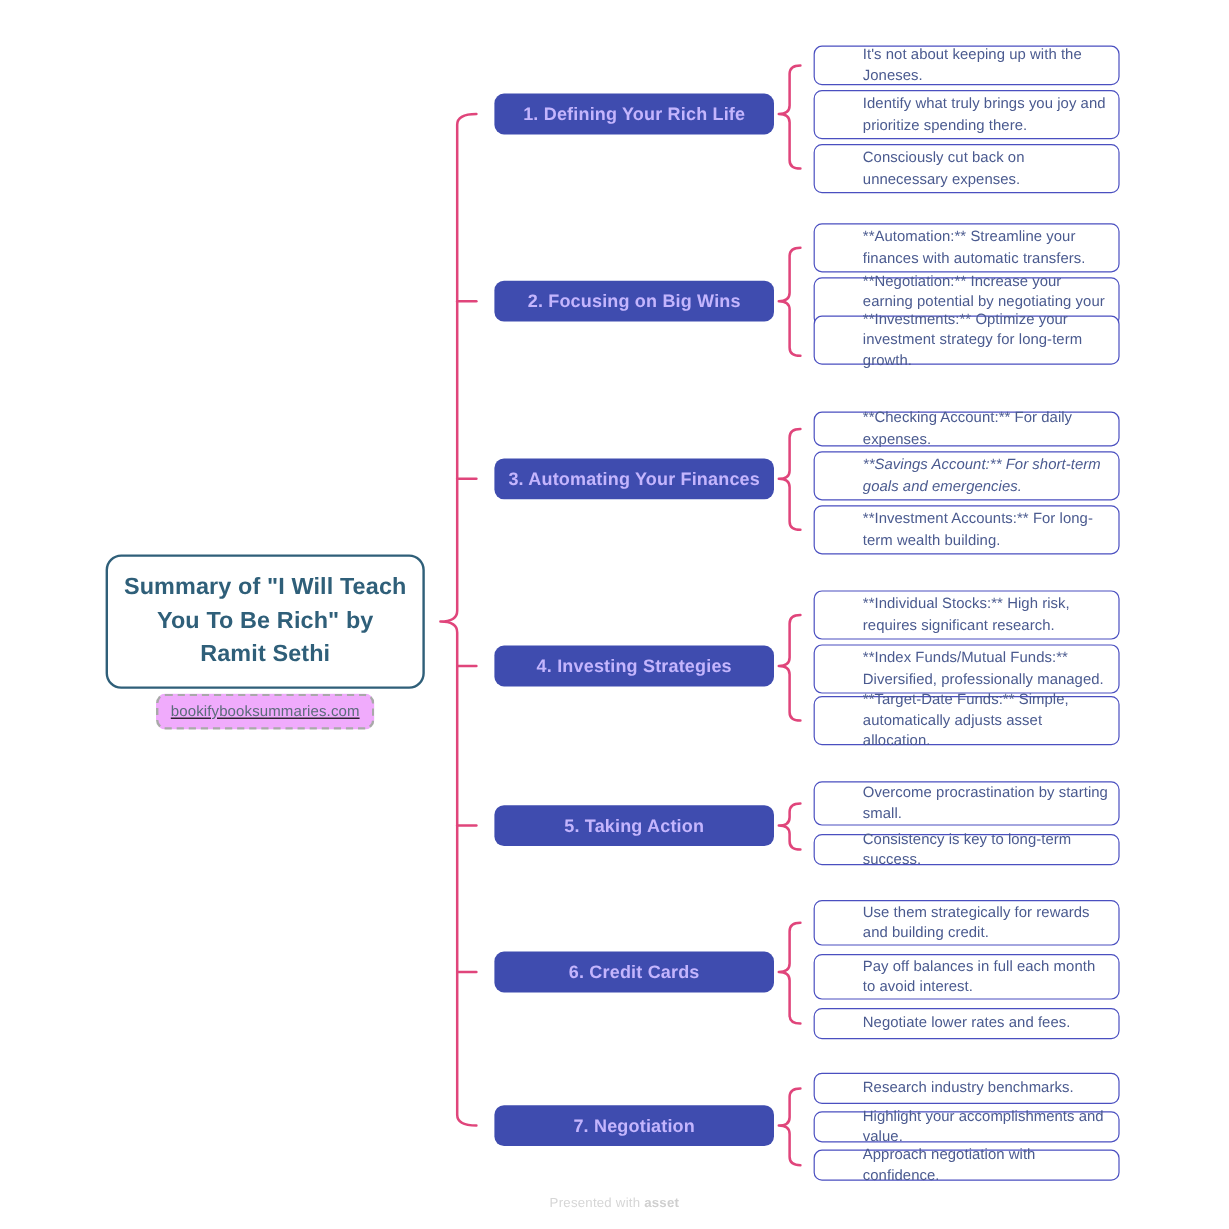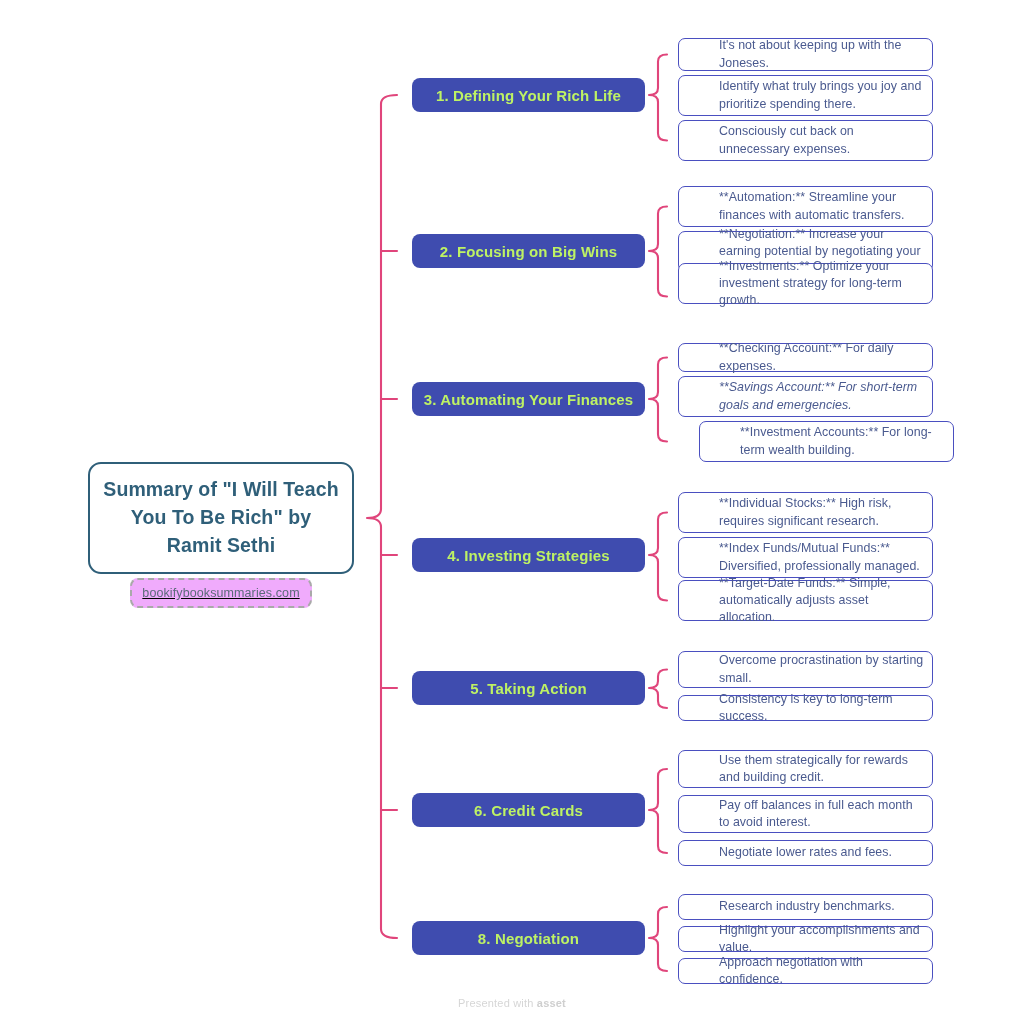--- a/index.html
+++ b/index.html
@@ -88,21 +88,21 @@
     box-sizing: border-box;
     background: #3f4caf;
     border-radius: 8px;
     display: flex;
     align-items: center;
     justify-content: center;
   }
   .branch-label {
     font-size: 15px;
     font-weight: bold;
-    color: #bef264;
+    color: #c4b5fd;
     letter-spacing: 0.15px;
     white-space: nowrap;
   }
 
   
   .leaf {
     position: absolute;
     left: 678px;
     width: 255px;
     box-sizing: border-box;
@@ -197,21 +197,21 @@
       </div>
       <div class="branch" style="top: 382px;">
         <span class="branch-label">3. Automating Your Finances</span>
       </div>
       <div class="leaf" style="top: 343px; height: 29px;">
         <span class="leaf-text">**Checking Account:** For daily expenses.</span>
       </div>
       <div class="leaf" style="top: 376px; height: 41px; font-style: italic;">
         <span class="leaf-text">**Savings Account:** For short-term goals and emergencies.</span>
       </div>
-      <div class="leaf" style="top: 421px; height: 41px; margin-left: 21px;">
+      <div class="leaf" style="top: 421px; height: 41px;">
         <span class="leaf-text">**Investment Accounts:** For long-term wealth building.</span>
       </div>
       <div class="branch" style="top: 538px;">
         <span class="branch-label">4. Investing Strategies</span>
       </div>
       <div class="leaf" style="top: 492px; height: 41px;">
         <span class="leaf-text">**Individual Stocks:** High risk, requires significant research.</span>
       </div>
       <div class="leaf" style="top: 537px; height: 41px;">
         <span class="leaf-text">**Index Funds/Mutual Funds:** Diversified, professionally managed.</span>
@@ -234,21 +234,21 @@
       <div class="leaf" style="top: 750px; height: 38px;">
         <span class="leaf-text">Use them strategically for rewards and building credit.</span>
       </div>
       <div class="leaf" style="top: 795px; height: 38px;">
         <span class="leaf-text">Pay off balances in full each month to avoid interest.</span>
       </div>
       <div class="leaf" style="top: 840px; height: 26px;">
         <span class="leaf-text">Negotiate lower rates and fees.</span>
       </div>
       <div class="branch" style="top: 921px;">
-        <span class="branch-label">8. Negotiation</span>
+        <span class="branch-label">7. Negotiation</span>
       </div>
       <div class="leaf" style="top: 894px; height: 26px;">
         <span class="leaf-text">Research industry benchmarks.</span>
       </div>
       <div class="leaf" style="top: 926px; height: 26px;">
         <span class="leaf-text">Highlight your accomplishments and value.</span>
       </div>
       <div class="leaf" style="top: 958px; height: 26px;">
         <span class="leaf-text">Approach negotiation with confidence.</span>
       </div>

